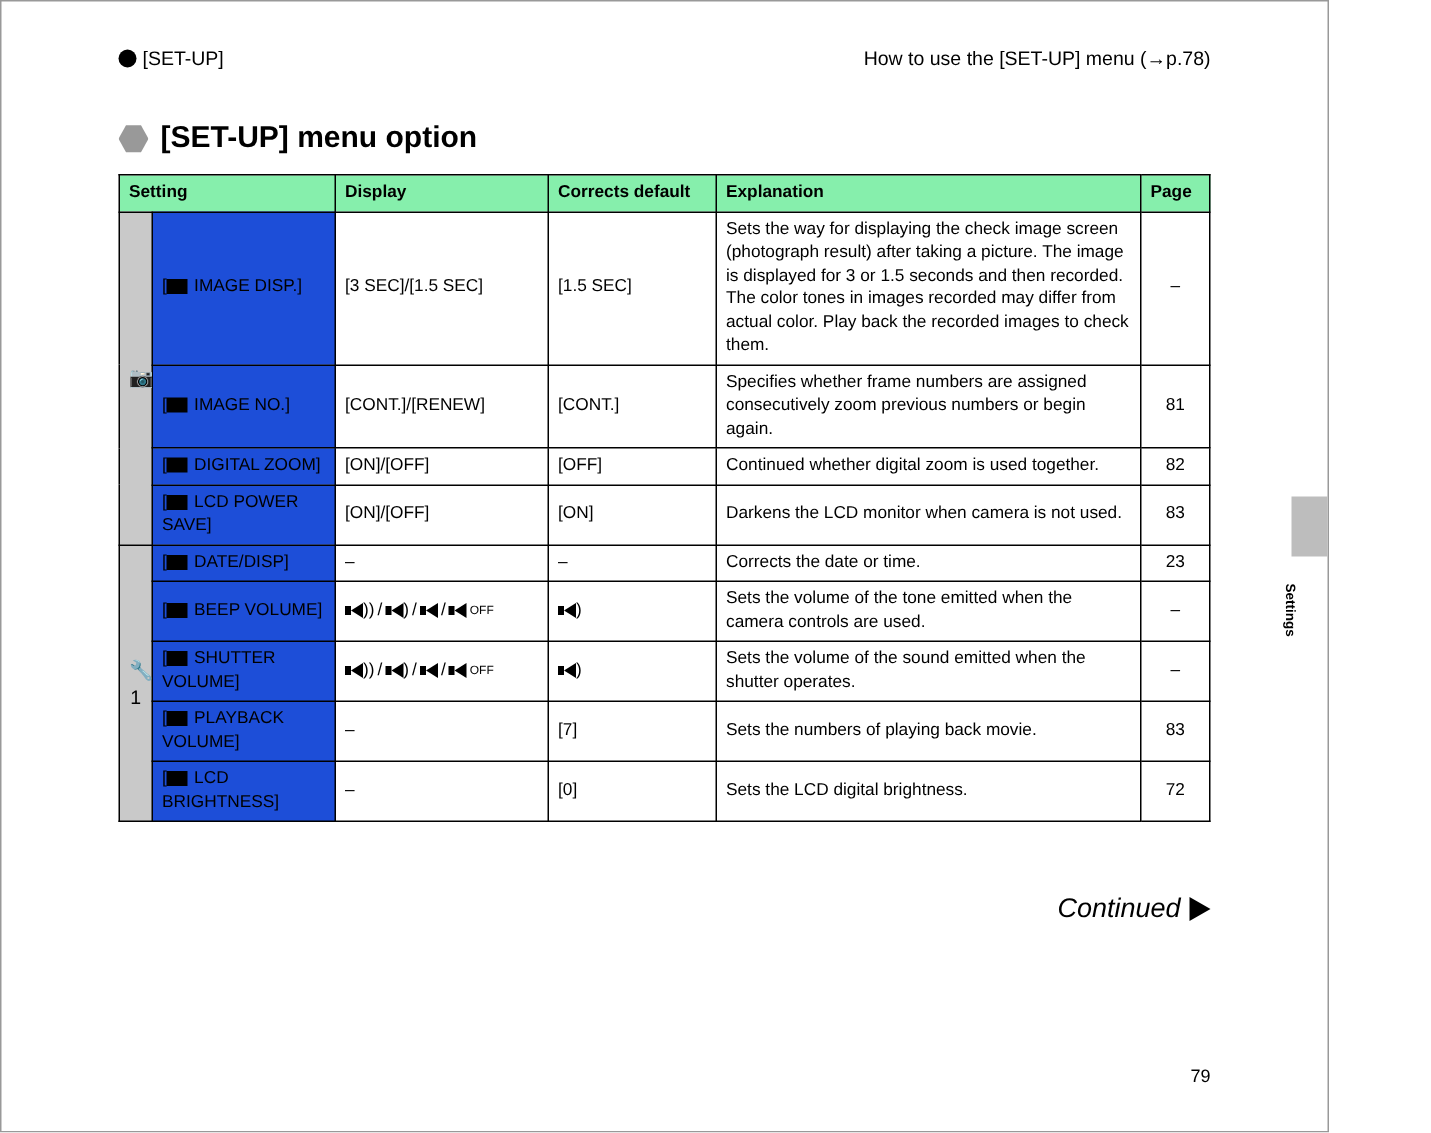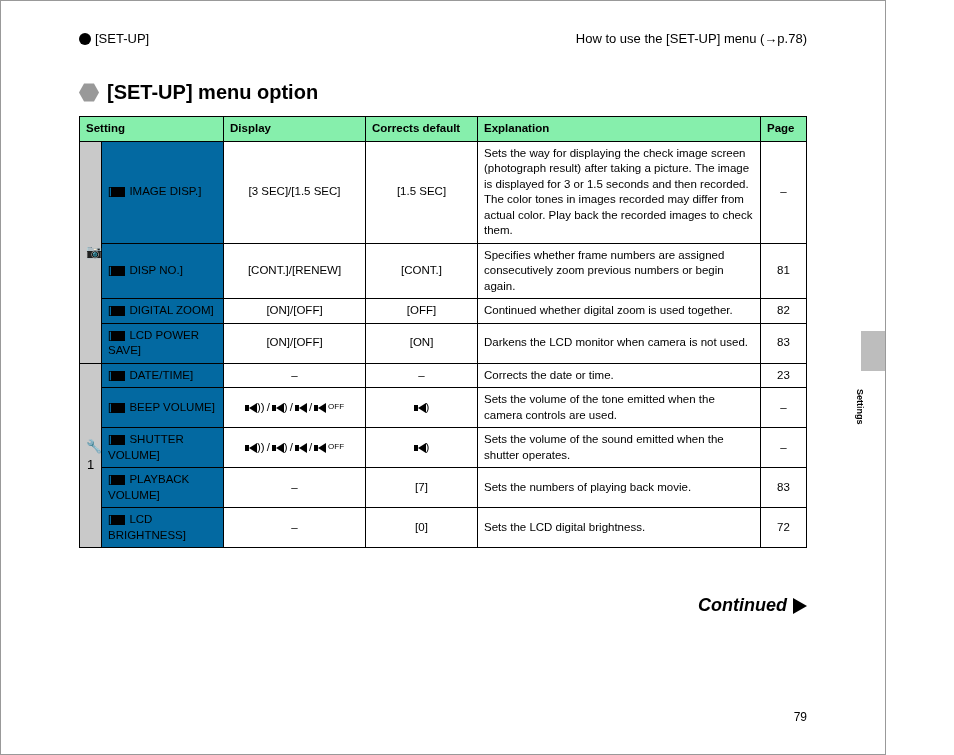--- a/index.html
+++ b/index.html
@@ -13,28 +13,28 @@
   table{border-collapse:collapse;width:100%;table-layout:fixed}
   th,td{border:1px solid #000;font-size:11.5px;padding:4px 6px;vertical-align:middle;line-height:1.35}
   th{background:#86efac;font-weight:bold;text-align:left}
   col.iconcol{width:22px}
   col.setting{width:122px}
   col.display{width:142px}
   col.factory{width:112px}
   col.explain{width:auto}
   col.page{width:46px}
   td.iconcell{background:#c9c9c9;text-align:center;vertical-align:middle;font-size:13px}
-  td.settingcell{background:#0369a1}
-  td.center{text-align:center}
+  td.settingcell{background:#1d4ed8}
+  td.center{text-align:left}
   td.pagecell{text-align:center}
   .micon{display:inline-block;width:14px;height:10px;background:#000;color:#fff;font-size:7px;line-height:10px;text-align:center;vertical-align:middle;margin-right:1px}
   .speaker{display:inline-flex;align-items:center}
   .speaker-body{width:0;height:0;border-top:5px solid transparent;border-bottom:5px solid transparent;border-right:8px solid #000}
   .speaker-box{width:4px;height:6px;background:#000}
-  .continued{position:absolute;top:594px;right:78px;font-size:18px;font-style:italic;font-weight:bold;display:flex;align-items:center;gap:6px}
+  .continued{position:absolute;top:594px;right:78px;font-size:18px;font-style:italic;font-weight:normal;display:flex;align-items:center;gap:6px}
   .arrow{width:0;height:0;border-top:8px solid transparent;border-bottom:8px solid transparent;border-left:14px solid #000}
   .pagenum{position:absolute;bottom:30px;right:78px;font-size:12px}
   .sidetab{position:absolute;right:0;top:330px;width:24px;height:40px;background:#bdbdbd}
   .sidetext{position:absolute;right:20px;top:388px;font-size:9px;font-weight:bold;writing-mode:vertical-rl}
   .vol-icons{display:inline-flex;gap:2px;align-items:center;justify-content:center}
   .ofs{font-size:8px;font-weight:normal}
 </style>
 </head>
 <body>
 
@@ -75,21 +75,21 @@
       <tbody>
         <tr>
           <td class="iconcell" rowspan="4">📷</td>
           <td class="settingcell">[<span class="micon"></span> <span>IMAGE DISP.]</span></td>
           <td class="center">[3 SEC]/[1.5 SEC]</td>
           <td class="center">[1.5 SEC]</td>
           <td>Sets the way for displaying the check image screen (photograph result) after taking a picture. The image is displayed for 3 or 1.5 seconds and then recorded. The color tones in images recorded may differ from actual color. Play back the recorded images to check them.</td>
           <td class="pagecell">–</td>
         </tr>
         <tr>
-          <td class="settingcell">[<span class="micon"></span> <span>DISP NO.]</span></td>
+          <td class="settingcell">[<span class="micon"></span> <span>IMAGE NO.]</span></td>
           <td class="center">[CONT.]/[RENEW]</td>
           <td class="center">[CONT.]</td>
           <td>Specifies whether frame numbers are assigned consecutively zoom previous numbers or begin again.</td>
           <td class="pagecell">81</td>
         </tr>
         <tr>
           <td class="settingcell">[<span class="micon"></span> <span>DIGITAL ZOOM]</span></td>
           <td class="center">[ON]/[OFF]</td>
           <td class="center">[OFF]</td>
           <td>Continued whether digital zoom is used together.</td>
@@ -97,21 +97,21 @@
         </tr>
         <tr>
           <td class="settingcell">[<span class="micon"></span> <span>LCD POWER SAVE]</span></td>
           <td class="center">[ON]/[OFF]</td>
           <td class="center">[ON]</td>
           <td>Darkens the LCD monitor when camera is not used.</td>
           <td class="pagecell">83</td>
         </tr>
         <tr>
           <td class="iconcell" rowspan="5">🔧1</td>
-          <td class="settingcell">[<span class="micon"></span> <span>DATE/TIME]</span></td>
+          <td class="settingcell">[<span class="micon"></span> <span>DATE/DISP]</span></td>
           <td class="center">–</td>
           <td class="center">–</td>
           <td>Corrects the date or time.</td>
           <td class="pagecell">23</td>
         </tr>
         <tr>
           <td class="settingcell">[<span class="micon"></span> <span>BEEP VOLUME]</span></td>
           <td class="center">
             <span class="vol-icons">
               <span class="speaker"><span class="speaker-box"></span><span class="speaker-body"></span>))</span>/

